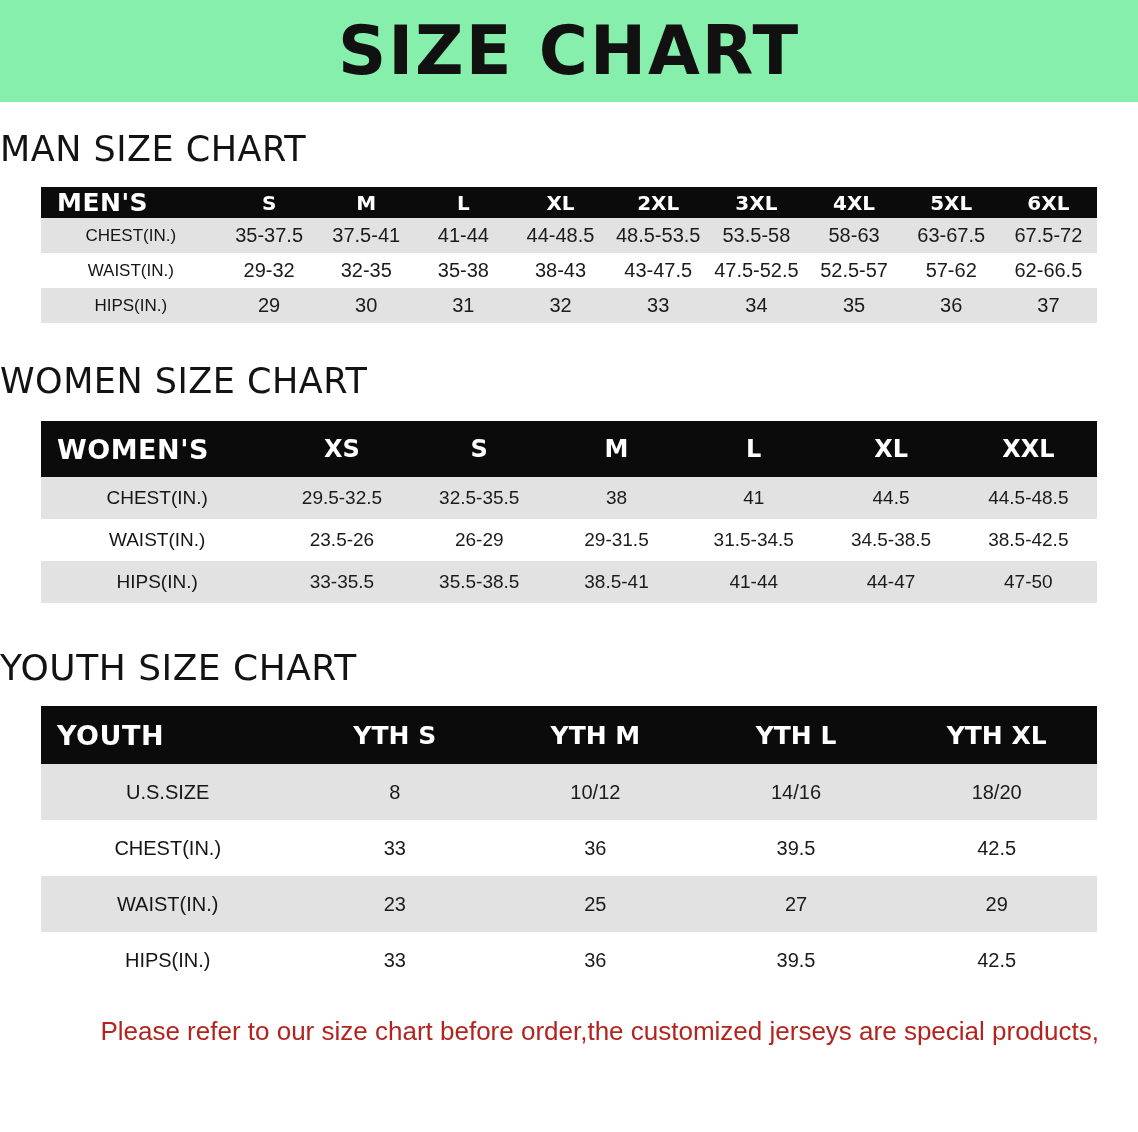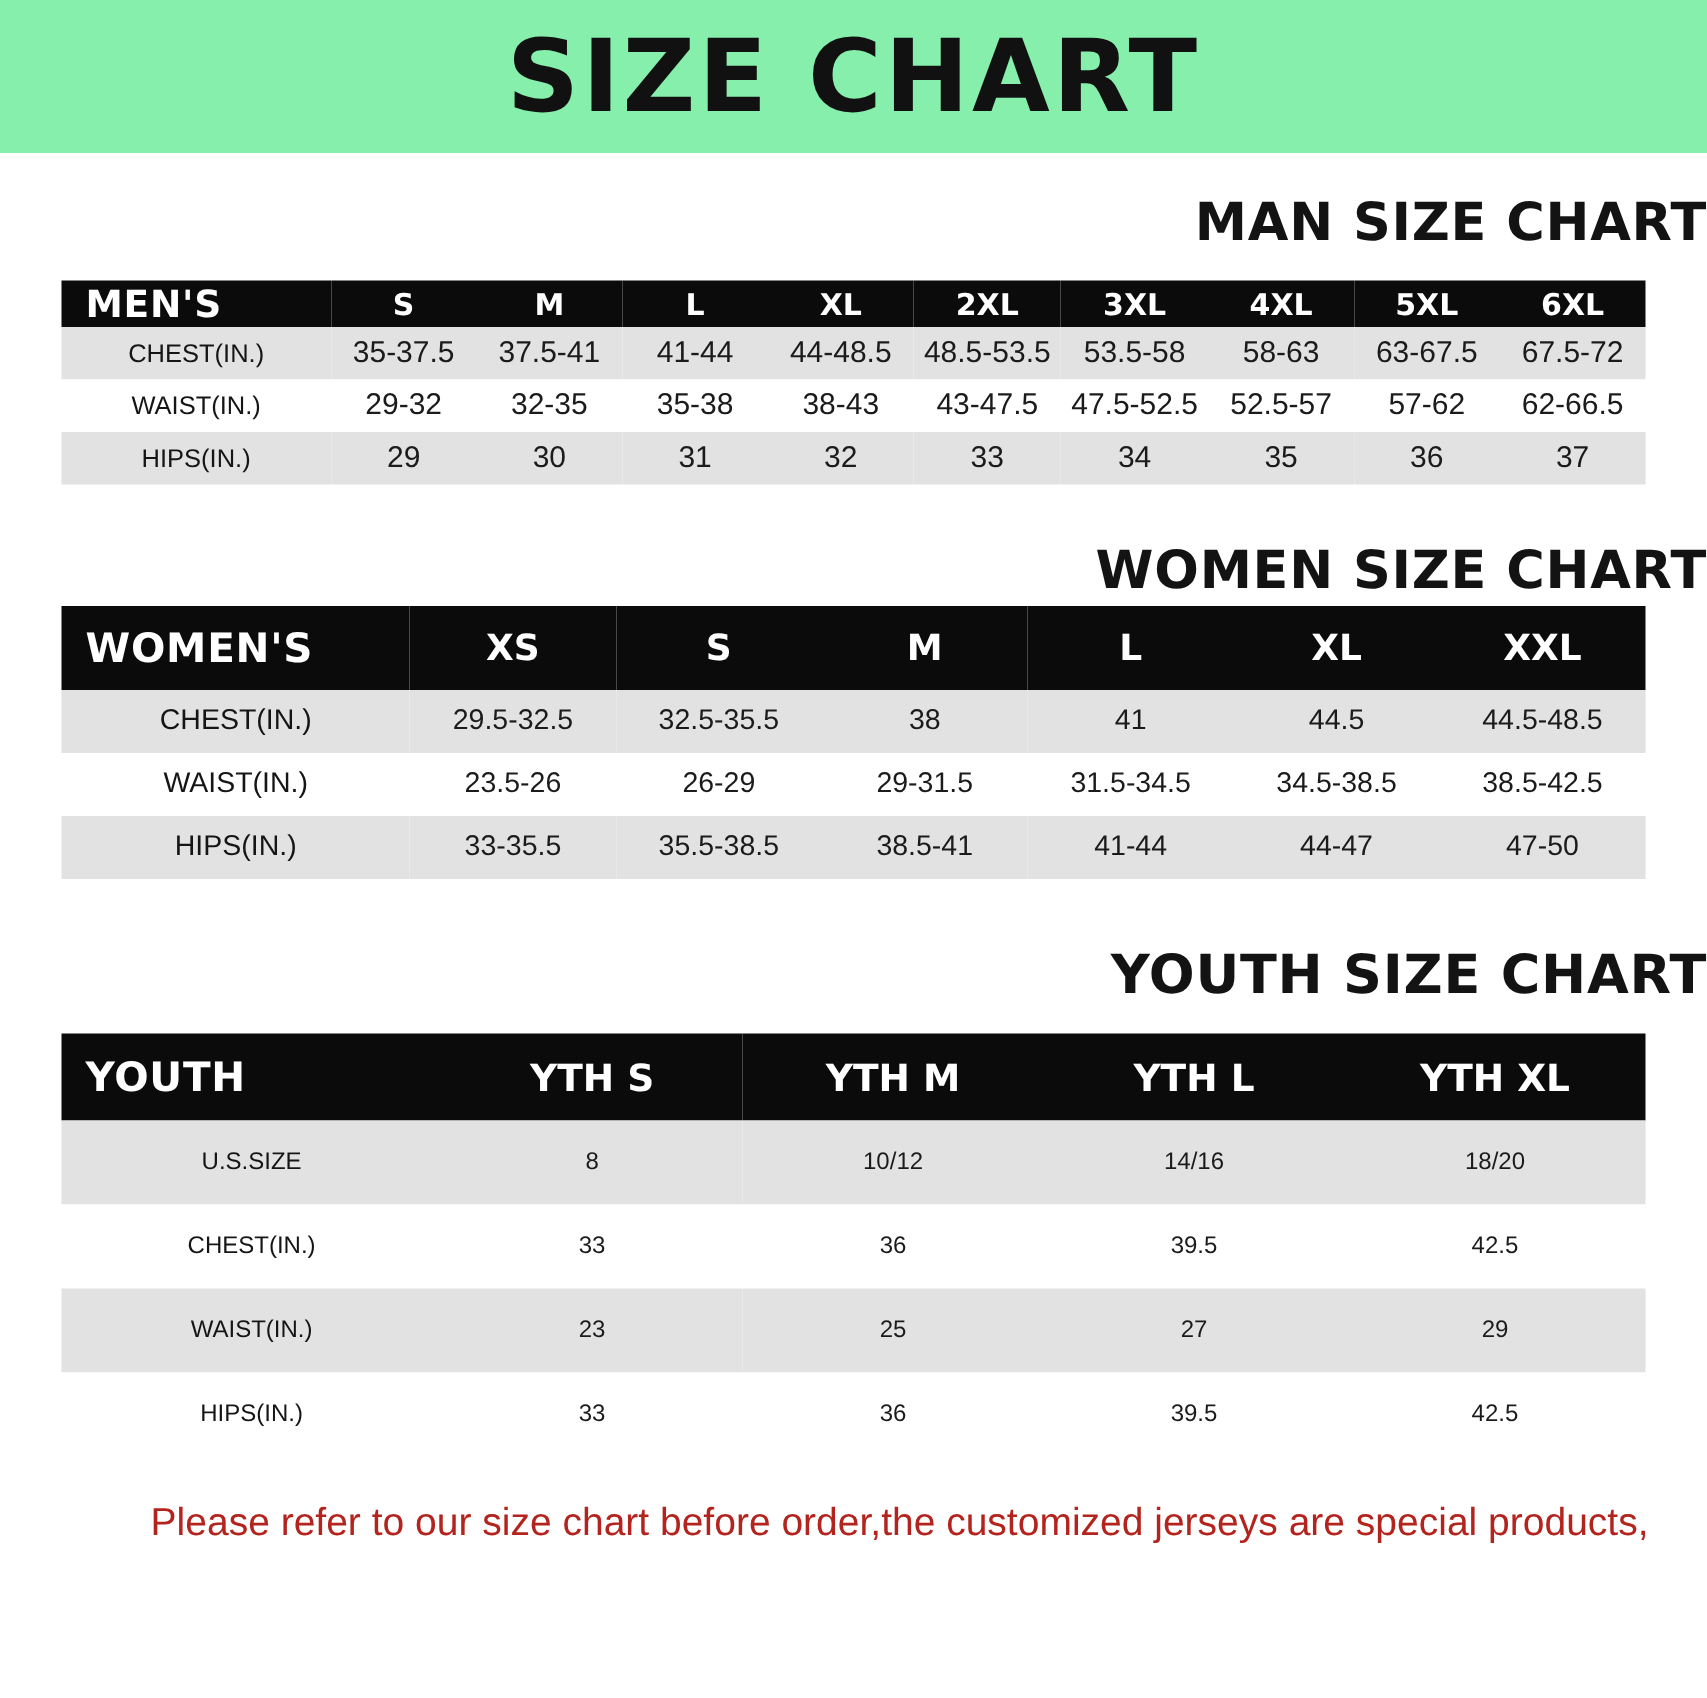--- a/index.html
+++ b/index.html
@@ -29,23 +29,23 @@
     font-family: "DejaVu Sans", sans-serif;
     font-weight: bold;
     font-size: 67px;
     letter-spacing: 2px;
     color: #111111;
     line-height: 1;
   }
 
   
   .section-title {
-    text-align: right;
+    text-align: left;
     font-family: "DejaVu Sans", sans-serif;
-    font-weight: bold;
+    font-weight: normal;
     font-size: 35px;
     letter-spacing: 0.5px;
     color: #131313;
   }
   #man-title { margin-top: 27px; }
   #women-title { margin-top: 38px; }
   #youth-title { margin-top: 44px; font-size: 36px; }
 
   
   .table-wrap {
@@ -83,30 +83,30 @@
   tbody tr.plain td { background: #ffffff; }
 
   
   #men-table { margin-top: 18px; }
   #men-table thead th { height: 31px; font-size: 20px; }
   #men-table thead th.rowlabel { font-size: 25px; }
   #men-table tbody td { height: 35px; font-size: 20px; }
   #men-table tbody td.rowlabel { font-size: 17px; }
 
   
-  #women-table { margin-top: 3px; }
+  #women-table { margin-top: 20px; }
   #women-table thead th { height: 56px; font-size: 24px; }
   #women-table thead th.rowlabel { font-size: 27px; }
   #women-table tbody td { height: 42px; font-size: 19px; }
 
   
   #youth-table { margin-top: 18px; }
   #youth-table thead th { height: 58px; font-size: 25px; }
   #youth-table thead th.rowlabel { font-size: 27px; }
-  #youth-table tbody td { height: 56px; font-size: 16px; }
+  #youth-table tbody td { height: 56px; font-size: 20px; }
 
   
   .note {
     margin: 22px auto 0 auto;
     width: 1060px;
     text-align: right;
     color: #b4241e;
     font-family: "Liberation Sans", sans-serif;
     font-size: 26px;
     line-height: 1.65;

